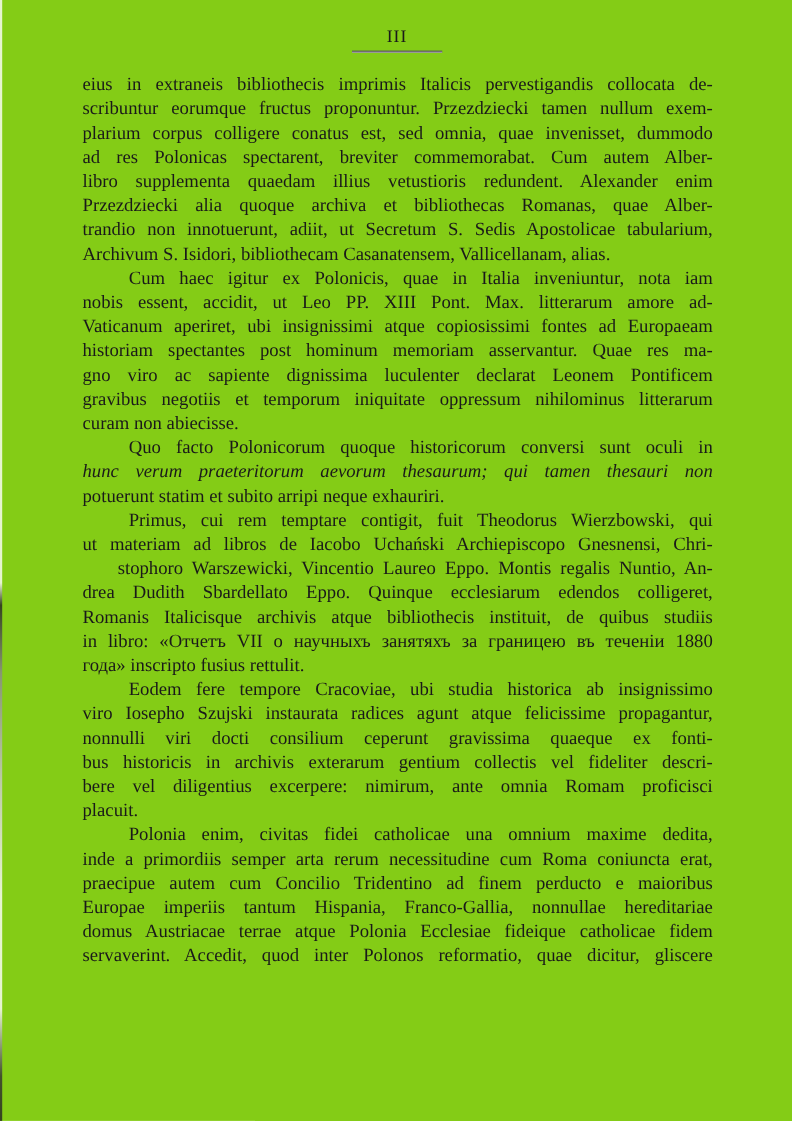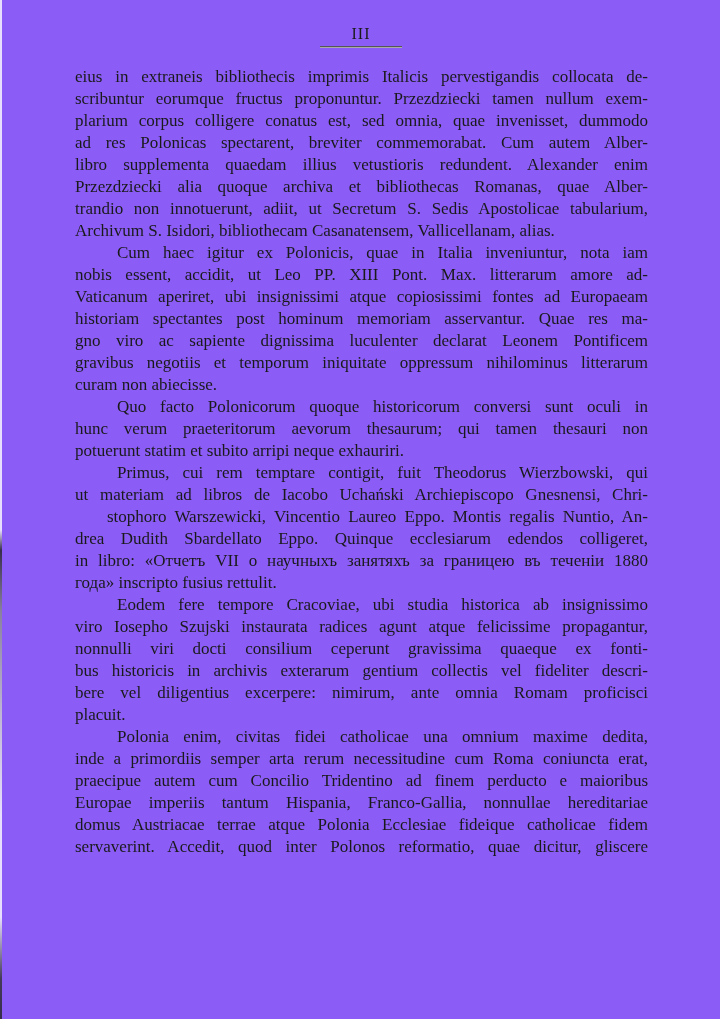--- a/index.html
+++ b/index.html
@@ -12,21 +12,21 @@
       height: 1019px;
       position: relative;
       overflow: hidden;
       font-family: "Liberation Serif", "DejaVu Serif", serif;
       color: #1a1a1a;
     }
     .page {
       position: absolute;
       left: 0; top: 0;
       width: 720px; height: 1019px;
-      background: #8b5cf6;
+      background: #84cc16;
     }
     .left-edge {
       position: absolute;
       left: 0; top: 0;
       width: 2px; height: 1019px;
       background: linear-gradient(to bottom, #ffffff 0%, #ffffff 52%, #222 54%, #888 60%, #ccc 70%, #ffffff 80%, #ffffff 90%, #333 96%, #222 100%);
       opacity: 0.8;
     }
     .header {
       position: absolute;
@@ -102,28 +102,29 @@
         <span class="line indent" style="word-spacing: 0px;">Cum haec igitur ex Polonicis, quae in Italia inveniuntur, nota iam</span>
         <span class="line" style="word-spacing: 0px;">nobis essent, accidit, ut Leo PP. XIII Pont. Max. litterarum amore ad-</span>
         <span class="line" style="word-spacing: 0px;">Vaticanum aperiret, ubi insignissimi atque copiosissimi fontes ad Europaeam</span>
         <span class="line" style="word-spacing: 0px;">historiam spectantes post hominum memoriam asservantur. Quae res ma-</span>
         <span class="line" style="word-spacing: 0px;">gno viro ac sapiente dignissima luculenter declarat Leonem Pontificem</span>
         <span class="line" style="word-spacing: 0px;">gravibus negotiis et temporum iniquitate oppressum nihilominus litterarum</span>
         <span class="line end">curam non abiecisse.</span>
       </div>
       <div class="para">
         <span class="line indent" style="word-spacing: 0px;">Quo facto Polonicorum quoque historicorum conversi sunt oculi in</span>
-        <span class="line" style="word-spacing: 0px;">hunc verum praeteritorum aevorum thesaurum; qui tamen thesauri non</span>
+        <span class="line" style="word-spacing: 0px; font-style: italic;">hunc verum praeteritorum aevorum thesaurum; qui tamen thesauri non</span>
         <span class="line end">potuerunt statim et subito arripi neque exhauriri.</span>
       </div>
       <div class="para">
         <span class="line indent" style="word-spacing: 0px;">Primus, cui rem temptare contigit, fuit Theodorus Wierzbowski, qui</span>
         <span class="line" style="word-spacing: 0px;">ut materiam ad libros de Iacobo Uchański Archiepiscopo Gnesnensi, Chri-</span>
         <span class="line" style="word-spacing: 0px; margin-left: 32px;">stophoro Warszewicki, Vincentio Laureo Eppo. Montis regalis Nuntio, An-</span>
         <span class="line" style="word-spacing: 0px;">drea Dudith Sbardellato Eppo. Quinque ecclesiarum edendos colligeret,</span>
+        <span class="line" style="word-spacing: 0px;">Romanis Italicisque archivis atque bibliothecis instituit, de quibus studiis</span>
         <span class="line" style="word-spacing: 0px;">in libro: «Отчетъ VII о научныхъ занятяхъ за границею въ теченіи 1880</span>
         <span class="line end">года» inscripto fusius rettulit.</span>
       </div>
       <div class="para">
         <span class="line indent" style="word-spacing: 0px;">Eodem fere tempore Cracoviae, ubi studia historica ab insignissimo</span>
         <span class="line" style="word-spacing: 0px;">viro Iosepho Szujski instaurata radices agunt atque felicissime propagantur,</span>
         <span class="line" style="word-spacing: 0px;">nonnulli viri docti consilium ceperunt gravissima quaeque ex fonti-</span>
         <span class="line" style="word-spacing: 0px;">bus historicis in archivis exterarum gentium collectis vel fideliter descri-</span>
         <span class="line" style="word-spacing: 0px;">bere vel diligentius excerpere: nimirum, ante omnia Romam proficisci</span>
         <span class="line end">placuit.</span>

